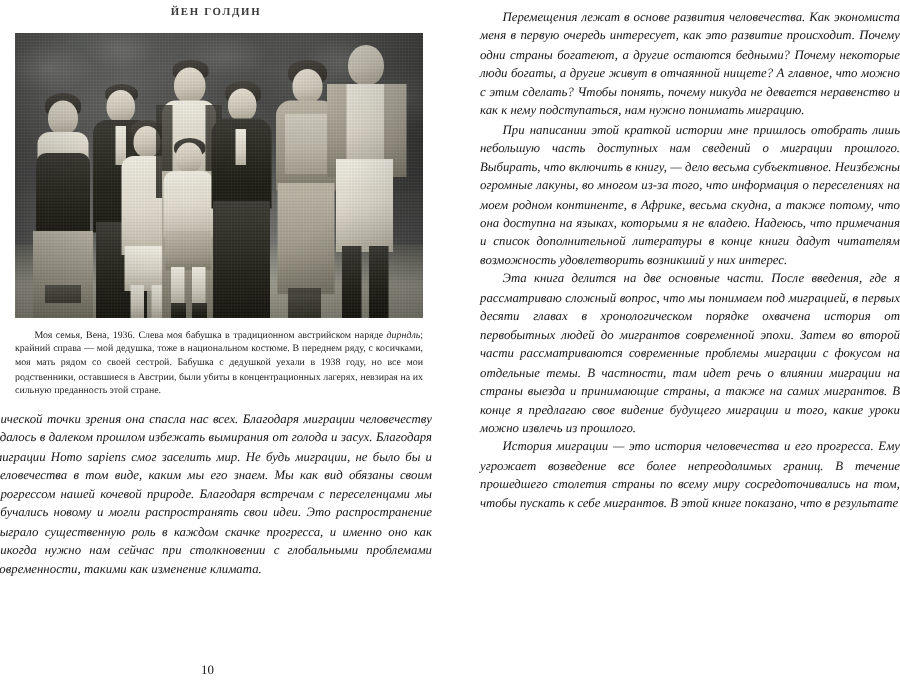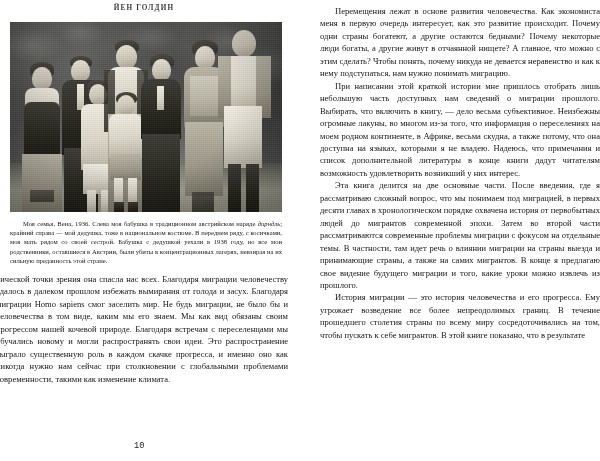--- a/index.html
+++ b/index.html
@@ -148,20 +148,21 @@
   .body-col {
     font-size: 8.55px;
     line-height: 12.45px;
     text-align: justify;
     color: #141414;
     hyphens: auto;
   }
   .body-col p {
     margin: 0;
     text-indent: 15px;
+    font-style: italic;
   }
   .body-col p.cont { text-indent: 0; }
 
   .left-body {
     margin: 8px 0 0 0;
     width: 292px;
     margin-left: -4px;
   }
 
   .right-body {
@@ -169,21 +170,21 @@
     width: 280px;
   }
   .right-body p + p { margin-top: 0; }
 
   .folio {
     position: absolute;
     bottom: 10px;
     font-size: 8.6px;
     color: #1a1a1a;
   }
-  .folio-left { left: 134px; font-family: Liberation Mono, monospace; }
+  .folio-left { left: 134px; }
 </style>
 </head>
 <body>
 
 <div class="spread">
 
   <div class="page page-left">
 
     <div class="running-head">ЙЕН ГОЛДИН</div>
 

